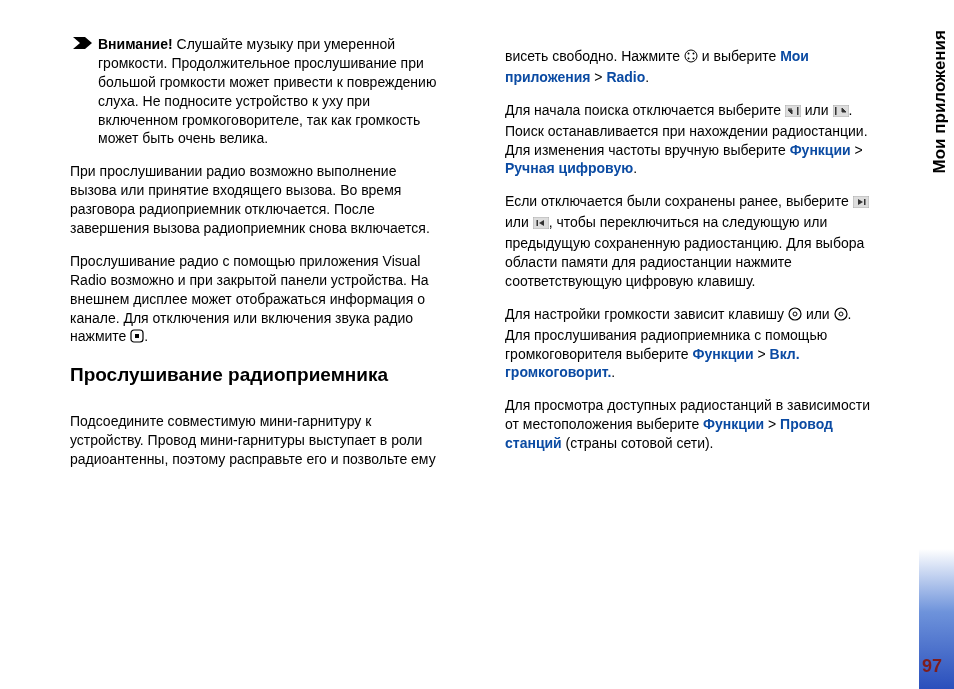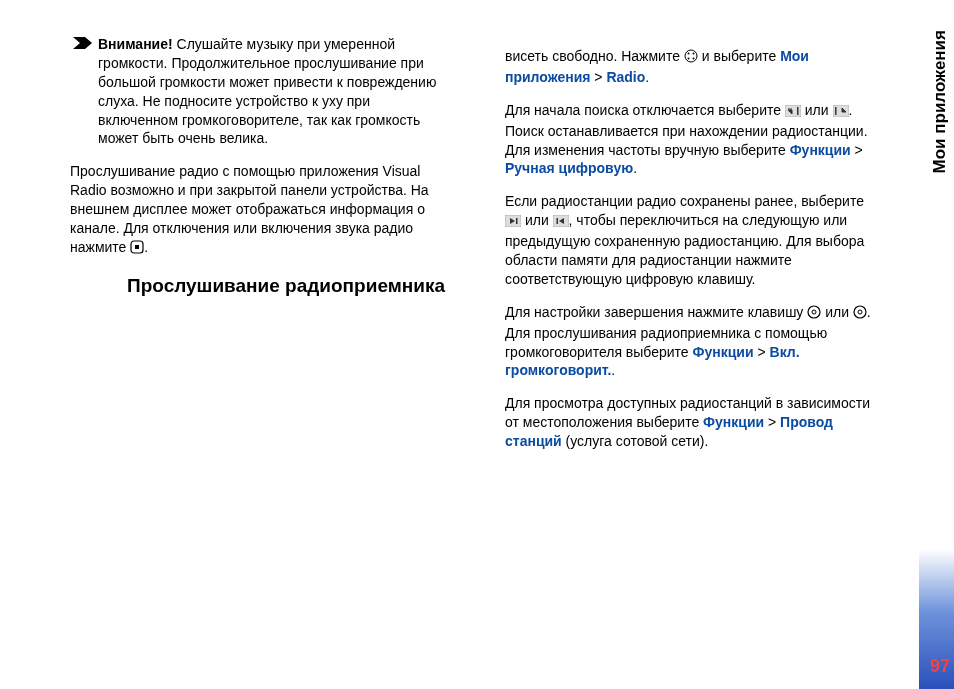--- a/index.html
+++ b/index.html
@@ -45,21 +45,20 @@
   .warning-text {
     flex: 1;
   }
   .bold {
     font-weight: bold;
   }
   h2 {
     font-size: 19px;
     font-weight: bold;
     margin: 8px 0 24px 0;
-    text-align: right;
   }
   .link {
     color: #0b4ba3;
     font-weight: bold;
   }
   .inline-icon {
     display: inline-block;
     vertical-align: -2px;
   }
   
@@ -83,25 +82,25 @@
     right: 4px;
     top: 30px;
     transform-origin: right top;
     transform: rotate(-90deg) translateY(-100%);
     font-weight: bold;
     font-size: 17px;
     white-space: nowrap;
   }
   .page-num {
     position: absolute;
-    right: 0;
+    right: 8px;
     bottom: 12px;
     width: 28px;
     text-align: center;
-    color: #ef4444;
+    color: #7f1d1d;
     font-weight: bold;
     font-size: 18px;
   }
 </style>
 </head>
 <body>
 
 <div class="page">
 
   <div class="content">
@@ -112,33 +111,35 @@
         <span class="warning-icon">
           <svg width="24" height="16" viewBox="0 0 24 16">
             <path d="M3 2 L15 2 L22 8 L15 14 L3 14 L10 8 Z" fill="#000"></path>
           </svg>
         </span>
         <span class="warning-text">
           <span class="bold">Внимание!</span><span> Слушайте музыку при умеренной громкости. Продолжительное прослушивание при большой громкости может привести к повреждению слуха. Не подносите устройство к уху при включенном громкоговорителе, так как громкость может быть очень велика.</span>
         </span>
       </div>
 
+      <p>При прослушивании радио возможно выполнение вызова или принятие входящего вызова. Во время разговора радиоприемник отключается. После завершения вызова радиоприемник снова включается.</p>
 
       <p>
         <span>Прослушивание радио с помощью приложения Visual Radio возможно и при закрытой панели устройства. На внешнем дисплее может отображаться информация о канале. Для отключения или включения звука радио нажмите </span>
         <span class="inline-icon">
           <svg width="14" height="14" viewBox="0 0 14 14">
             <rect x="1" y="1" width="12" height="12" rx="3" fill="none" stroke="#000" stroke-width="1.2"></rect>
             <rect x="5" y="5" width="4" height="4" fill="#000"></rect>
           </svg>
         </span><span>.</span>
       </p>
 
       <h2>Прослушивание радиоприемника</h2>
 
+      <p>Подсоедините совместимую мини-гарнитуру к устройству. Провод мини-гарнитуры выступает в роли радиоантенны, поэтому расправьте его и позвольте ему</p>
 
     </div>
 
     <div class="col">
 
       <p>
         <span>висеть свободно. Нажмите </span>
         <span class="inline-icon">
           <svg width="14" height="14" viewBox="0 0 14 14">
             <circle cx="7" cy="7" r="6" fill="none" stroke="#000" stroke-width="1"></circle>
@@ -166,58 +167,58 @@
           <svg width="16" height="12" viewBox="0 0 16 12">
             <rect x="0" y="0" width="16" height="12" fill="#ddd" stroke="#888" stroke-width="0.5"></rect>
             <rect x="2" y="2" width="1.5" height="8" fill="#333"></rect>
             <path d="M9 3 L13 7 L9 7 Z" fill="#333" stroke="#333" stroke-width="1"></path>
           </svg>
         </span><span>. Поиск останавливается при нахождении радиостанции. Для изменения частоты вручную выберите </span>
         <span class="link">Функции</span><span> &gt; </span><span class="link">Ручная цифровую</span><span>.</span>
       </p>
 
       <p>
-        <span>Если радиостанции радио сохранены ранее, выберите </span>
+        <span>Если отключается были сохранены ранее, выберите </span>
         <span class="inline-icon">
           <svg width="16" height="12" viewBox="0 0 16 12">
             <rect x="0" y="0" width="16" height="12" fill="#ddd" stroke="#888" stroke-width="0.5"></rect>
             <path d="M5 3 L10 6 L5 9 Z" fill="#333"></path>
             <rect x="11" y="3" width="1.5" height="6" fill="#333"></rect>
           </svg>
         </span>
         <span> или </span>
         <span class="inline-icon">
           <svg width="16" height="12" viewBox="0 0 16 12">
             <rect x="0" y="0" width="16" height="12" fill="#ddd" stroke="#888" stroke-width="0.5"></rect>
             <rect x="3.5" y="3" width="1.5" height="6" fill="#333"></rect>
             <path d="M11 3 L6 6 L11 9 Z" fill="#333"></path>
           </svg>
         </span><span>, чтобы переключиться на следующую или предыдущую сохраненную радиостанцию. Для выбора области памяти для радиостанции нажмите соответствующую цифровую клавишу.</span>
       </p>
 
       <p>
-        <span>Для настройки завершения нажмите клавишу </span>
+        <span>Для настройки громкости зависит клавишу </span>
         <span class="inline-icon">
           <svg width="14" height="14" viewBox="0 0 14 14">
             <circle cx="7" cy="7" r="6" fill="none" stroke="#000" stroke-width="1.2"></circle>
             <circle cx="7" cy="7" r="2" fill="none" stroke="#000" stroke-width="1"></circle>
           </svg>
         </span>
         <span> или </span>
         <span class="inline-icon">
           <svg width="14" height="14" viewBox="0 0 14 14">
             <circle cx="7" cy="7" r="6" fill="none" stroke="#000" stroke-width="1.2"></circle>
             <circle cx="7" cy="7" r="2" fill="none" stroke="#000" stroke-width="1"></circle>
           </svg>
         </span><span>. Для прослушивания радиоприемника с помощью громкоговорителя выберите </span>
         <span class="link">Функции</span><span> &gt; </span><span class="link">Вкл. громкоговорит.</span><span>.</span>
       </p>
 
       <p>
-        <span>Для просмотра доступных радиостанций в зависимости от местоположения выберите </span><span class="link">Функции</span><span> &gt; </span><span class="link">Провод станций</span><span> (услуга сотовой сети).</span>
+        <span>Для просмотра доступных радиостанций в зависимости от местоположения выберите </span><span class="link">Функции</span><span> &gt; </span><span class="link">Провод станций</span><span> (страны сотовой сети).</span>
       </p>
 
     </div>
   </div>
 
   <div class="side-tab">
     <div class="side-bar-bg"></div>
     <div class="side-label">Мои приложения</div>
     <div class="page-num">97</div>
   </div>

